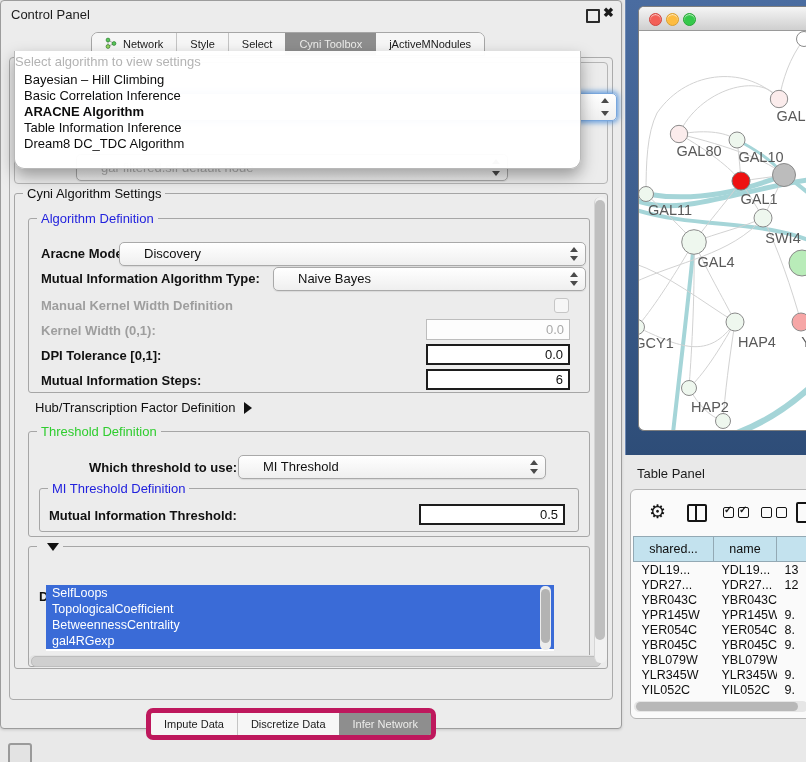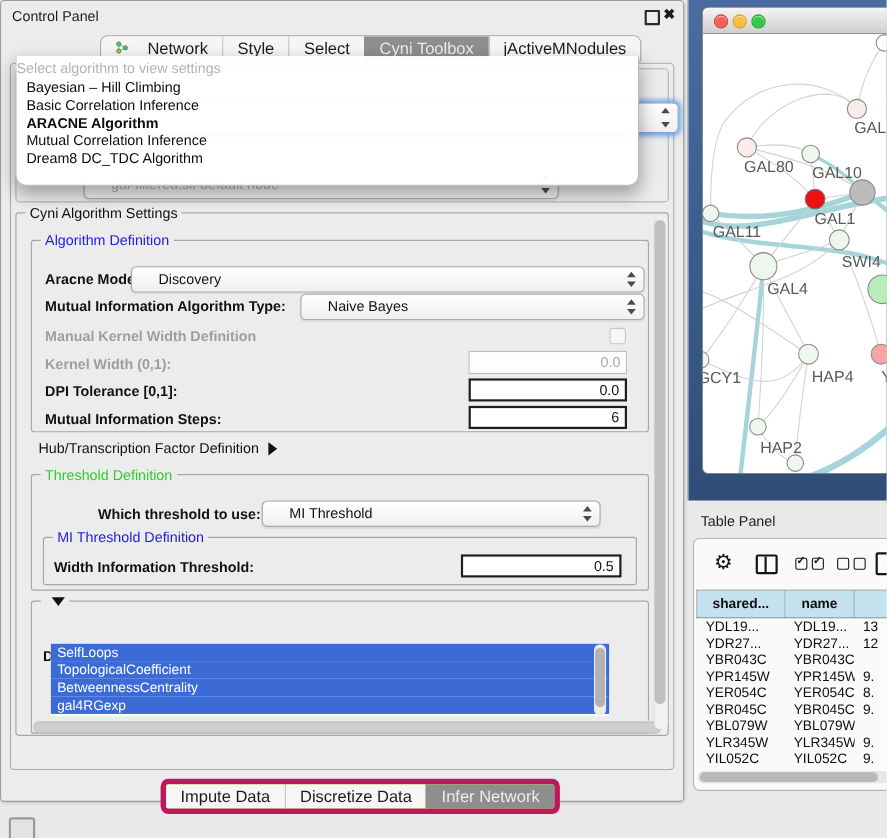--- a/index.html
+++ b/index.html
@@ -13,21 +13,21 @@
   
   .cp-window{left:0;top:5;width:620px;height:727px;background:#ececec;
     border:1px solid #9c9c9c;border-radius:4px;box-shadow:0 1px 3px rgba(0,0,0,.15)}
   .cp-title{left:10px;top:6px;font-size:13px;color:#1c1c1c}
   .cp-float{left:585px;top:8px;width:10px;height:10px;border:2px solid #2a2a2a;border-radius:1px}
   .cp-close{left:602px;top:4px;font-size:13px;font-weight:bold;color:#1a1a1a}
 
   
   .tab-bar{left:90px;top:31px;height:22px;display:flex;align-items:stretch;
     border:1px solid #a6a6a6;border-radius:7px 7px 0 0;background:#f6f6f6;overflow:hidden}
-  .tab{font-size:15px;color:#1b1b1b;padding:0 13px;display:flex;align-items:center;gap:17px;background:#f6f6f6}
+  .tab{font-size:11px;color:#1b1b1b;padding:0 13px;display:flex;align-items:center;gap:6px;background:#f6f6f6}
   .tab + .tab{border-left:1px solid #c4c4c4}
   .tab-selected{background:#8e8e8e;color:#ededeb;border-left-color:#8e8e8e !important}
   .tab-selected + .tab{border-left-color:#8e8e8e}
 
   
   .outer-panel{left:8px;top:56px;width:602px;height:641px;border:1px solid #ababab;border-radius:4px;background:#ececec}
   .top-group{left:13px;top:61px;width:592px;height:120px;border:1px solid #b5b5b5;border-radius:4px}
 
   
   .combo{height:22px;border:1px solid #a9a9a9;border-radius:5px;
@@ -109,21 +109,21 @@
     border:1px solid #b5b5b5;border-radius:6px 0 0 6px}
   .tp-toolbar{position:absolute;left:0;top:0;width:100%;height:44px}
   .gear{position:absolute;left:18px;top:12px;font-size:19px;color:#141414;line-height:19px}
   .cols-icon{position:absolute;left:56px;top:14px;width:16px;height:14px;border:2px solid #141414;border-radius:2px}
   .cols-icon:before{content:"";position:absolute;left:6px;top:0;width:2px;height:14px;background:#141414}
   .chk-pair{position:absolute;top:17px;display:flex;gap:4px}
   .mini-chk{width:9px;height:9px;border:1.5px solid #141414;border-radius:2px;position:relative}
   .mini-chk.checked:before{content:"✓";position:absolute;left:0px;top:-4px;font-size:10px;font-weight:bold;color:#141414}
   .page-icon{position:absolute;left:165px;top:12px;width:14px;height:17px;border:2px solid #141414;border-radius:2px;background:#fafafa}
   .tp-table{position:absolute;left:2px;top:46px;width:178px;border-collapse:collapse;table-layout:fixed;font-size:12.5px;color:#0e0e0e}
-  .tp-table th{background:#c3e2ee;border:1px solid #93a9b4;font-weight:bold;font-size:12.5px;height:22px;text-align:center;overflow:hidden;white-space:nowrap}
+  .tp-table th{background:#c3e2ee;border:1px solid #93a9b4;font-weight:normal;font-size:12.5px;height:22px;text-align:center;overflow:hidden;white-space:nowrap}
   .tp-table td{height:15px;padding:0 2px 0 8px;white-space:nowrap;overflow:hidden}
   .tp-hsb{position:absolute;left:3px;top:211px;width:174px;height:11px;background:#e6e6e6;border-radius:6px}
   .tp-hsb-thumb{position:absolute;left:5px;top:212px;width:162px;height:9px;background:#b8b8b8;border-radius:5px}
 
   
   .bl-icon{left:8px;top:743px;width:20px;height:19px;border:2px solid #9a9a9a;border-radius:3px;background:#e3e3e3}
 </style>
 </head>
 <body>
 
@@ -201,21 +201,21 @@
     <span class="grp-title t-green">Threshold Definition</span>
   </div>
   <div class="lbl" style="left:88px;top:459px">Which threshold to use:</div>
   <div class="abs combo" style="left:237px;top:454px;width:282px">
     <span>MI Threshold</span>
     <span class="arrows"></span>
   </div>
   <div class="grp" style="left:38px;top:487px;width:538px;height:42px">
     <span class="grp-title t-blue">MI Threshold Definition</span>
   </div>
-  <div class="lbl" style="left:48px;top:507px">Width Information Threshold:</div>
+  <div class="lbl" style="left:48px;top:507px">Mutual Information Threshold:</div>
   <div class="fld" style="left:418px;top:503px;width:132px">0.5</div>
 
   <div class="grp" style="left:27px;top:545px;width:560px;height:119px">
     <span class="grp-title"><span class="tri-down"></span></span>
   </div>
   <div class="lbl" style="left:38px;top:588px">Data Attributes</div>
   <div class="attr-list">
       <div class="attr-item">SelfLoops</div>
       <div class="attr-item">TopologicalCoefficient</div>
       <div class="attr-item">BetweennessCentrality</div>
@@ -241,21 +241,21 @@
         <span>Infer Network</span>
       </div>
     </div>
 
   <div class="abs dd-popup">
     <div class="dd-header">Select algorithm to view settings</div>
     <div class="dd-list">
         <div class="dd-item">Bayesian – Hill Climbing</div>
         <div class="dd-item">Basic Correlation Inference</div>
         <div class="dd-item dd-selected">ARACNE Algorithm</div>
-        <div class="dd-item">Mutual Correlation Inference</div>
+        <div class="dd-item">Table Information Inference</div>
         <div class="dd-item">Dream8 DC_TDC Algorithm</div>
       </div>
   </div>
 </div>
 
 <div class="abs net-frame">
   <div class="net-window">
     <div class="net-titlebar">
       <div class="tl tl-red"></div>
       <div class="tl tl-yellow"></div>

